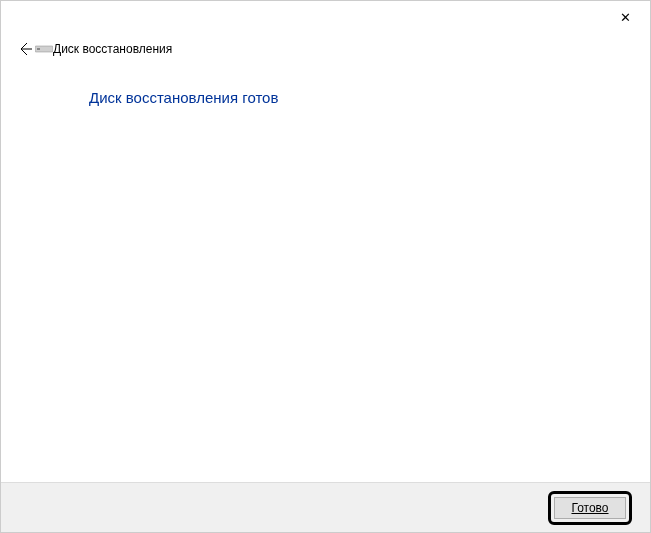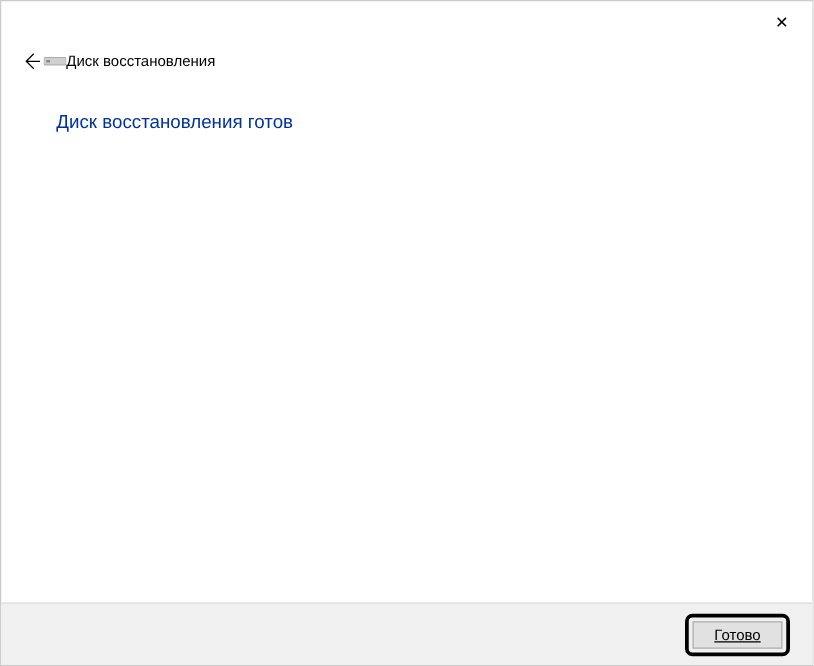--- a/index.html
+++ b/index.html
@@ -75,20 +75,21 @@
       color: #000000;
     }
     .content-area {
       flex: 1;
       padding: 30px 40px 0 44px;
     }
     .main-heading {
       font-size: 15px;
       color: #003399;
       font-weight: normal;
+      margin-left: 44px;
     }
     .footer {
       height: 50px;
       border-top: 1px solid #dddddd;
       background: #f0f0f0;
       display: flex;
       justify-content: flex-end;
       align-items: center;
       padding-right: 18px;
     }

